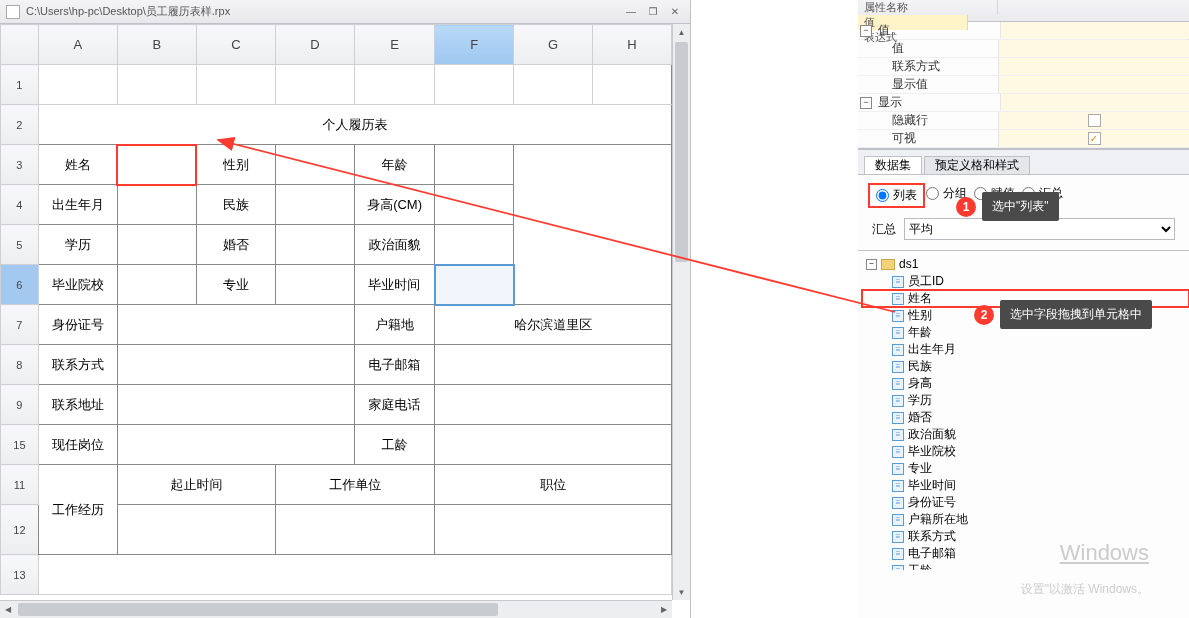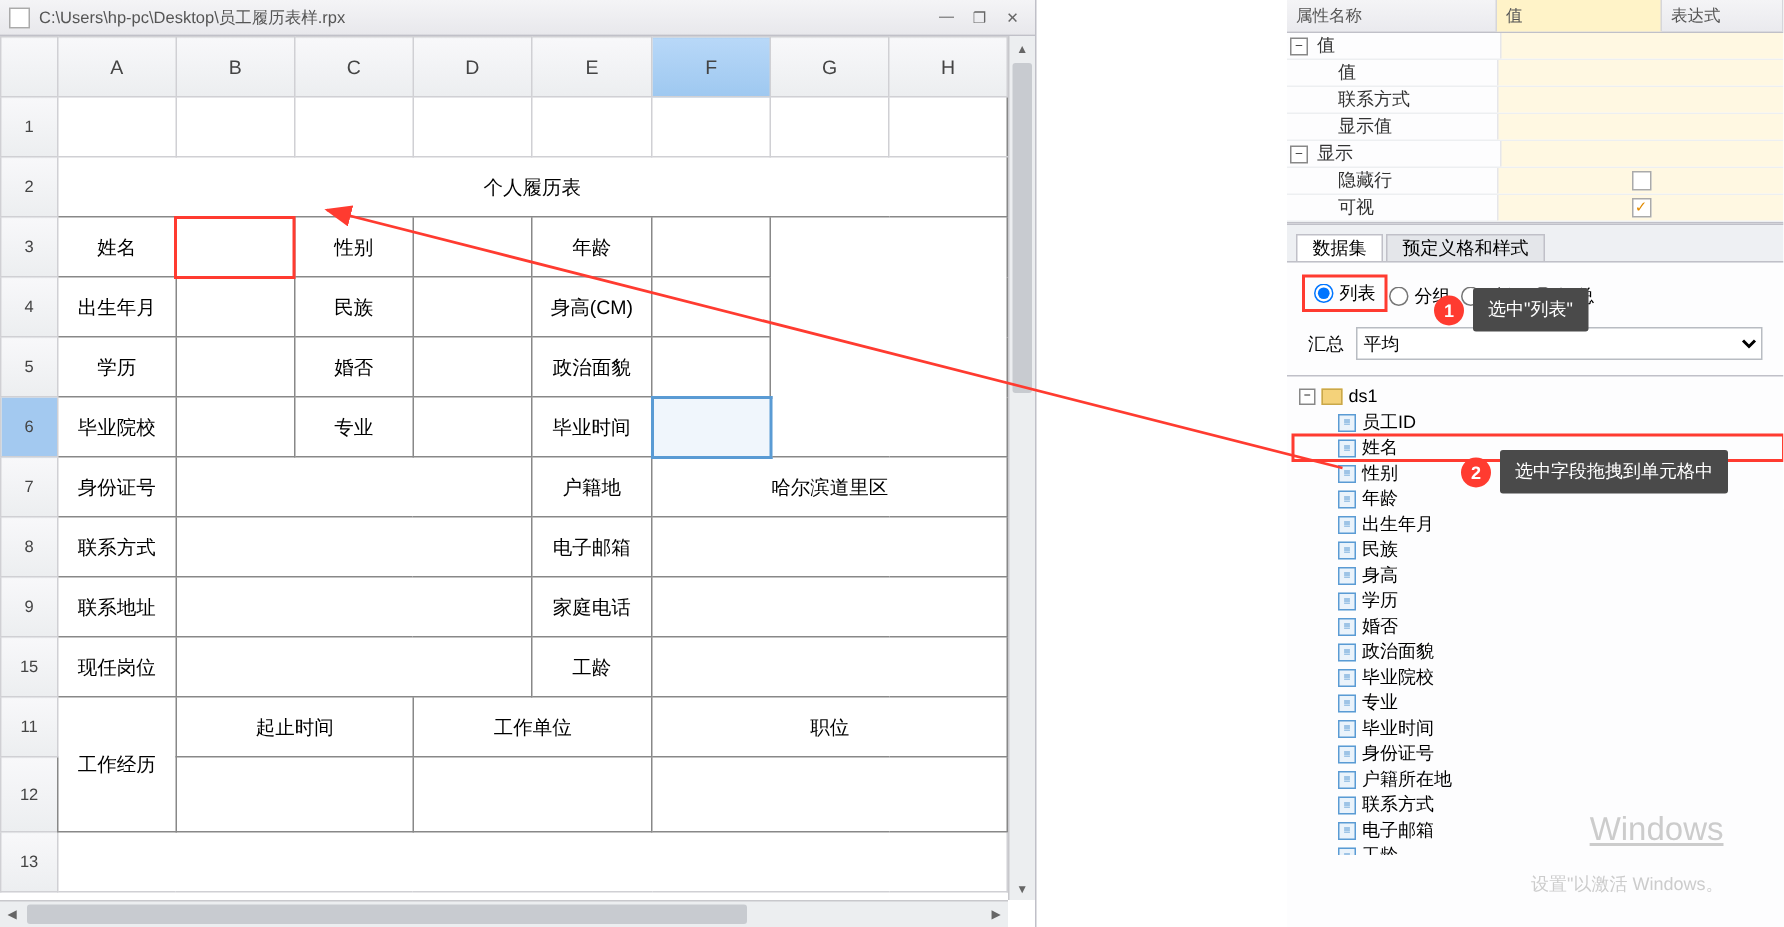--- a/index.html
+++ b/index.html
@@ -24,36 +24,36 @@
 .sel-cell { background: #f0f6fc; border: 2px solid #5a9bd4 !important; }
 .scroll-v { position: absolute; right: 0; top: 24px; width: 18px; bottom: 18px; background: #eceef0; border-left: 1px solid #c8c8cc; }
 .scroll-v .thumb { position: absolute; left: 2px; right: 2px; top: 18px; height: 220px; background: #c8cbd0; border-radius: 2px; }
 .scroll-v .arrow { position: absolute; left: 0; right: 0; height: 16px; display: flex; align-items: center; justify-content: center; font-size: 8px; color: #666; }
 .scroll-h { position: absolute; left: 0; bottom: 0; right: 18px; height: 18px; background: #eceef0; border-top: 1px solid #c8c8cc; }
 .scroll-h .thumb { position: absolute; top: 2px; bottom: 2px; left: 18px; width: 480px; background: #c8cbd0; border-radius: 2px; }
 .scroll-h .arrow { position: absolute; top: 0; bottom: 0; width: 16px; display: flex; align-items: center; justify-content: center; font-size: 8px; color: #666; }
 
 
 .right-pane { position: absolute; left: 858px; top: 0; right: 0; height: 618px; background: #fdfdfe; }
-.prop-header { height: 22px; background: linear-gradient(#f4f4f6, #eaeaee); border-bottom: 1px solid #c0c0c8; display: flex; }
+.prop-header { height: 22px; background: linear-gradient(#f4f4f6, #eaeaee); border-bottom: 1px solid #c0c0c8; display: flex; flex-direction: column; }
 .prop-header div { display: flex; align-items: center; padding: 0 6px; font-size: 11px; color: #555; border-right: 1px solid #d6d6da; }
 .prop-tree { border-bottom: 1px solid #c0c0c8; font-size: 12px; }
 .prop-row { height: 18px; display: flex; align-items: center; border-bottom: 1px solid #edeff1; }
 .prop-row .exp { width: 12px; height: 12px; border: 1px solid #888; display: flex; align-items: center; justify-content: center; font-size: 9px; margin-left: 2px; margin-right: 4px; background: #fff; color: #444; line-height: 1; }
 .prop-row .lbl { flex: 0 0 124px; padding-left: 2px; color: #333; }
 .prop-row .lbl.ind { padding-left: 18px; }
 .prop-row .val { flex: 1; background: #fff8e2; height: 100%; border-left: 1px solid #e6e6ea; display: flex; align-items: center; justify-content: center; }
 .prop-row .cbx { width: 13px; height: 13px; border: 1px solid #aaa; background: #fff; }
 .prop-row .cbx.ck::after { content: "✓"; color: #e08a00; font-size: 10px; display: block; text-align: center; line-height: 11px; }
 
 .mid-tabs { height: 26px; border-top: 1px solid #c0c0c8; border-bottom: 1px solid #c0c0c8; display: flex; align-items: flex-end; padding-left: 6px; background: #eef0f3; }
 .mid-tabs .tab { padding: 0 10px; background: #fff; border: 1px solid #c0c0c8; border-bottom: none; margin-right: 2px; font-size: 12px; cursor: pointer; }
 .mid-tabs .tab.inact { background: #e4e6ea; }
 
-.radio-row { display: flex; align-items: flex-end; padding: 10px 16px 6px; gap: 7px; }
+.radio-row { display: flex; align-items: flex-start; padding: 10px 16px 6px; gap: 7px; }
 .radio-row label { display: flex; align-items: center; gap: 4px; font-size: 12px; cursor: pointer; }
 .radio-row input { margin: 0; }
 .radio-sel { border: 2px solid #ff3b30; padding: 2px 6px; margin: -2px -6px; }
 
 .agg-row { display: flex; align-items: center; padding: 6px 14px 10px; gap: 8px; font-size: 12px; }
 .agg-row select { flex: 1; height: 22px; border: 1px solid #b8bcc2; background: #fff; font-size: 12px; }
 
 .ds-tree { border-top: 1px solid #c0c0c8; padding: 4px 0 4px 4px; font-size: 12px; height: 320px; overflow: hidden; position: relative; }
 .ds-node { display: flex; align-items: center; height: 18px; padding-left: 4px; }
 .ds-node .exp { width: 11px; height: 11px; border: 1px solid #888; display: flex; align-items: center; justify-content: center; font-size: 8px; margin-right: 4px; background: #fff; line-height: 1; }

